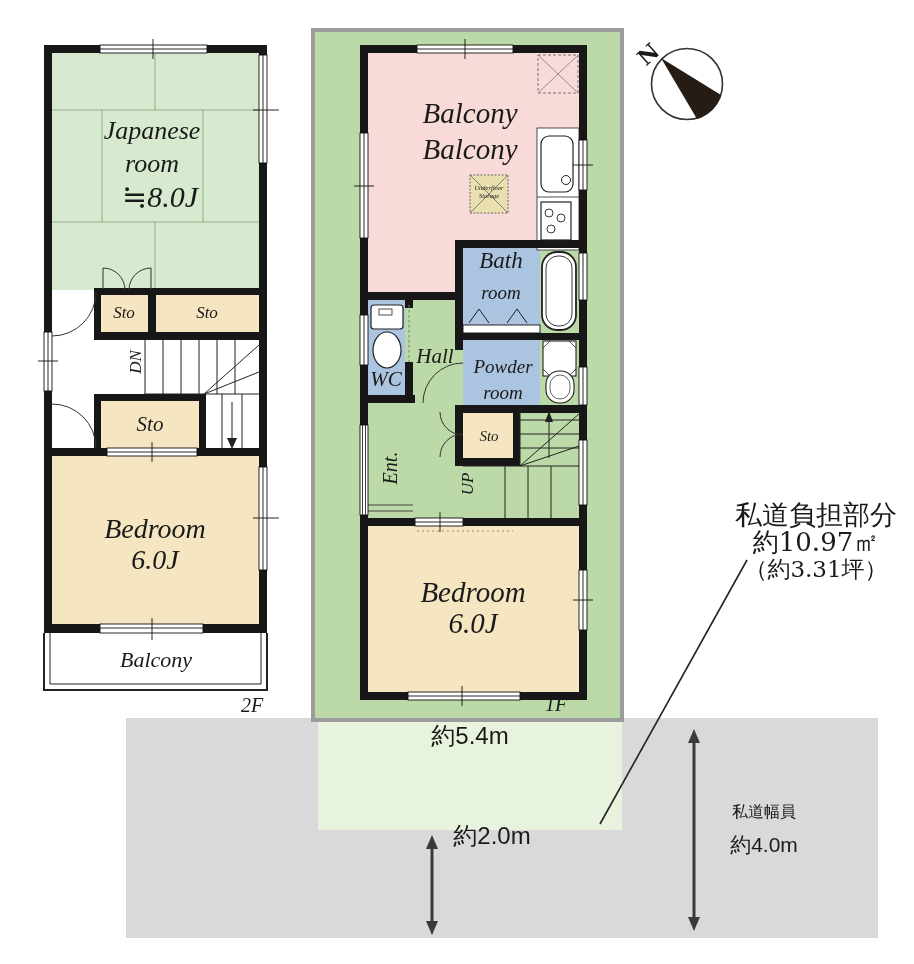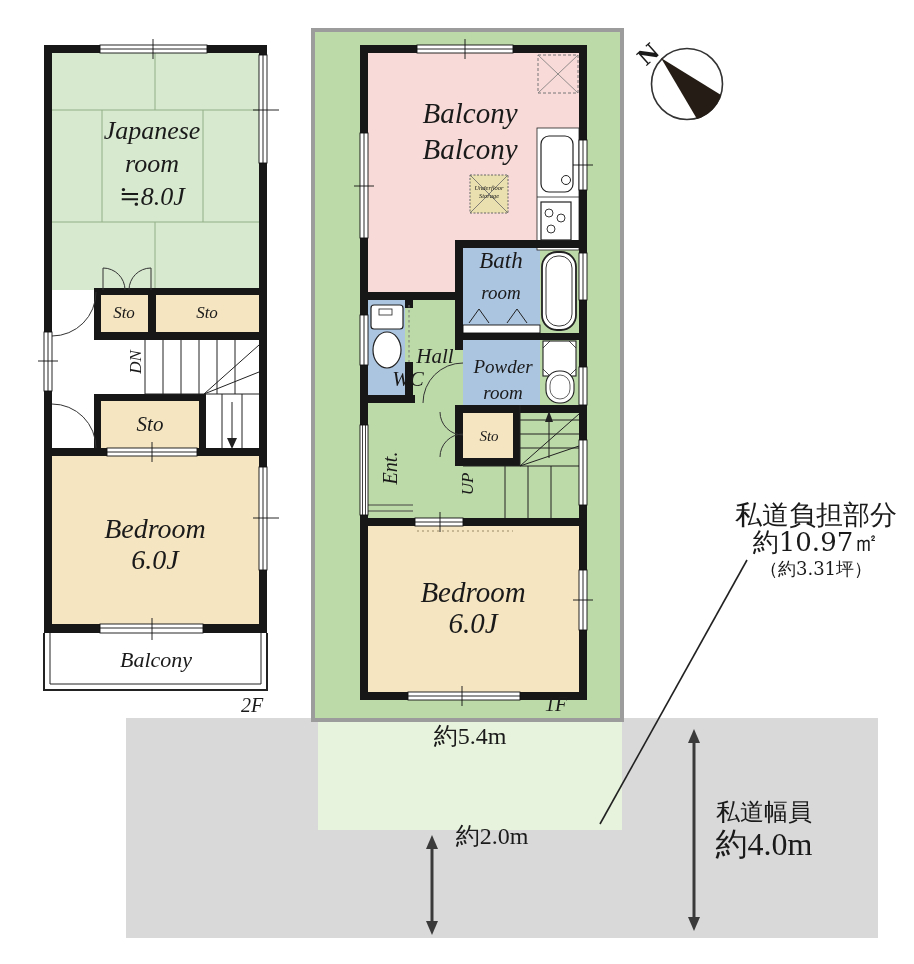--- a/index.html
+++ b/index.html
@@ -1,20 +1,20 @@
 <!DOCTYPE html>
 <html><head>
 <meta charset="utf-8">
 <style>
   html,body{margin:0;padding:0;background:#fff}
   .canvas{position:relative;width:914px;height:964px;background:#ffffff;overflow:hidden}
   .canvas > svg{position:absolute;left:0;top:0}
   .lbl{position:absolute;transform:translate(-50%,-50%);white-space:nowrap;line-height:1;color:#1a1a1a}
   .rm{font-family:"Liberation Serif","DejaVu Serif",serif;font-style:italic}
-  .sans{font-family:Liberation Serif, serif}
+  .sans{font-family:Liberation Sans, sans-serif}
   .sjp{font-family:"DejaVu Serif","Liberation Serif",serif}
   .rot{transform:translate(-50%,-50%) rotate(-90deg)}
   .rotN{transform:translate(-50%,-50%) rotate(-42deg);font-weight:bold}
 </style>
 </head>
 <body>
 
 <div class="canvas">
 
 <svg width="914" height="964" viewBox="0 0 914 964">
@@ -206,50 +206,50 @@
   </g>
 
   <g>
     <circle cx="687" cy="84" r="35.5" fill="#fff" stroke="#333" stroke-width="1.6"></circle>
     <path d="M661,58 L721,95 A35.5 35.5 0 0 1 697,119 Z" fill="#251d15"></path>
   </g>
 </svg>
 
 <div class="lbl rm" style="left:152px;top:131px;font-size:26px">Japanese</div>
 <div class="lbl rm" style="left:152px;top:164px;font-size:26px">room</div>
-<div class="lbl rm" style="left:152px;top:197px;font-size:26px">≒8.0J</div>
+<div class="lbl rm" style="left:160px;top:197px;font-size:30px">≒8.0J</div>
 <div class="lbl rm" style="left:124px;top:312px;font-size:17px">Sto</div>
 <div class="lbl rm" style="left:207px;top:312px;font-size:17px">Sto</div>
 <div class="lbl rm rot" style="left:135px;top:362px;font-size:17px">DN</div>
 <div class="lbl rm" style="left:150px;top:424px;font-size:21px">Sto</div>
 <div class="lbl rm" style="left:155px;top:529px;font-size:28px">Bedroom</div>
 <div class="lbl rm" style="left:155px;top:560px;font-size:28px">6.0J</div>
 <div class="lbl rm" style="left:156px;top:660px;font-size:22px">Balcony</div>
 <div class="lbl rm" style="left:252px;top:705px;font-size:20px">2F</div>
 
 <div class="lbl rm" style="left:470px;top:113px;font-size:29px">Balcony</div>
 <div class="lbl rm" style="left:470px;top:149px;font-size:29px">Balcony</div>
 <div class="lbl rm" style="left:489px;top:188px;font-size:6.5px">Underfloor</div>
 <div class="lbl rm" style="left:489px;top:196px;font-size:6.5px">Storage</div>
 <div class="lbl rm" style="left:501px;top:260px;font-size:23px">Bath</div>
 <div class="lbl rm" style="left:501px;top:292px;font-size:19px">room</div>
-<div class="lbl rm" style="left:408px;top:379px;font-size:21px">WC</div>
+<div class="lbl rm" style="left:386px;top:379px;font-size:21px">WC</div>
 <div class="lbl rm" style="left:435px;top:356px;font-size:21px">Hall</div>
 <div class="lbl rm" style="left:503px;top:366px;font-size:19px">Powder</div>
 <div class="lbl rm" style="left:503px;top:392px;font-size:19px">room</div>
 <div class="lbl rm rot" style="left:390px;top:468px;font-size:20px">Ent.</div>
 <div class="lbl rm rot" style="left:467px;top:484px;font-size:17px">UP</div>
 <div class="lbl rm" style="left:489px;top:436px;font-size:15px">Sto</div>
 <div class="lbl rm" style="left:473px;top:592px;font-size:29px">Bedroom</div>
 <div class="lbl rm" style="left:473px;top:623px;font-size:29px">6.0J</div>
 <div class="lbl rm" style="left:556px;top:704px;font-size:20px">1F</div>
 
 <div class="lbl sjp rotN" style="left:648px;top:54px;font-size:22px">N</div>
 
 <div class="lbl sans" style="left:470px;top:736px;font-size:24px">約5.4m</div>
 <div class="lbl sans" style="left:492px;top:836px;font-size:24px">約2.0m</div>
-<div class="lbl sans" style="left:764px;top:812px;font-size:24px">私道幅員</div>
-<div class="lbl sans" style="left:764px;top:844px;font-size:32px">約4.0m</div>
+<div class="lbl sans" style="left:764px;top:812px;font-size:16px">私道幅員</div>
+<div class="lbl sans" style="left:764px;top:844px;font-size:21px">約4.0m</div>
 <div class="lbl sjp" style="left:816px;top:514px;font-size:27px">私道負担部分</div>
 <div class="lbl sjp" style="left:816px;top:542px;font-size:26px">約10.97㎡</div>
-<div class="lbl sjp" style="left:816px;top:569px;font-size:18px">（約3.31坪）</div>
+<div class="lbl sjp" style="left:816px;top:569px;font-size:23px">（約3.31坪）</div>
 
 </div>
 
 </body></html>

